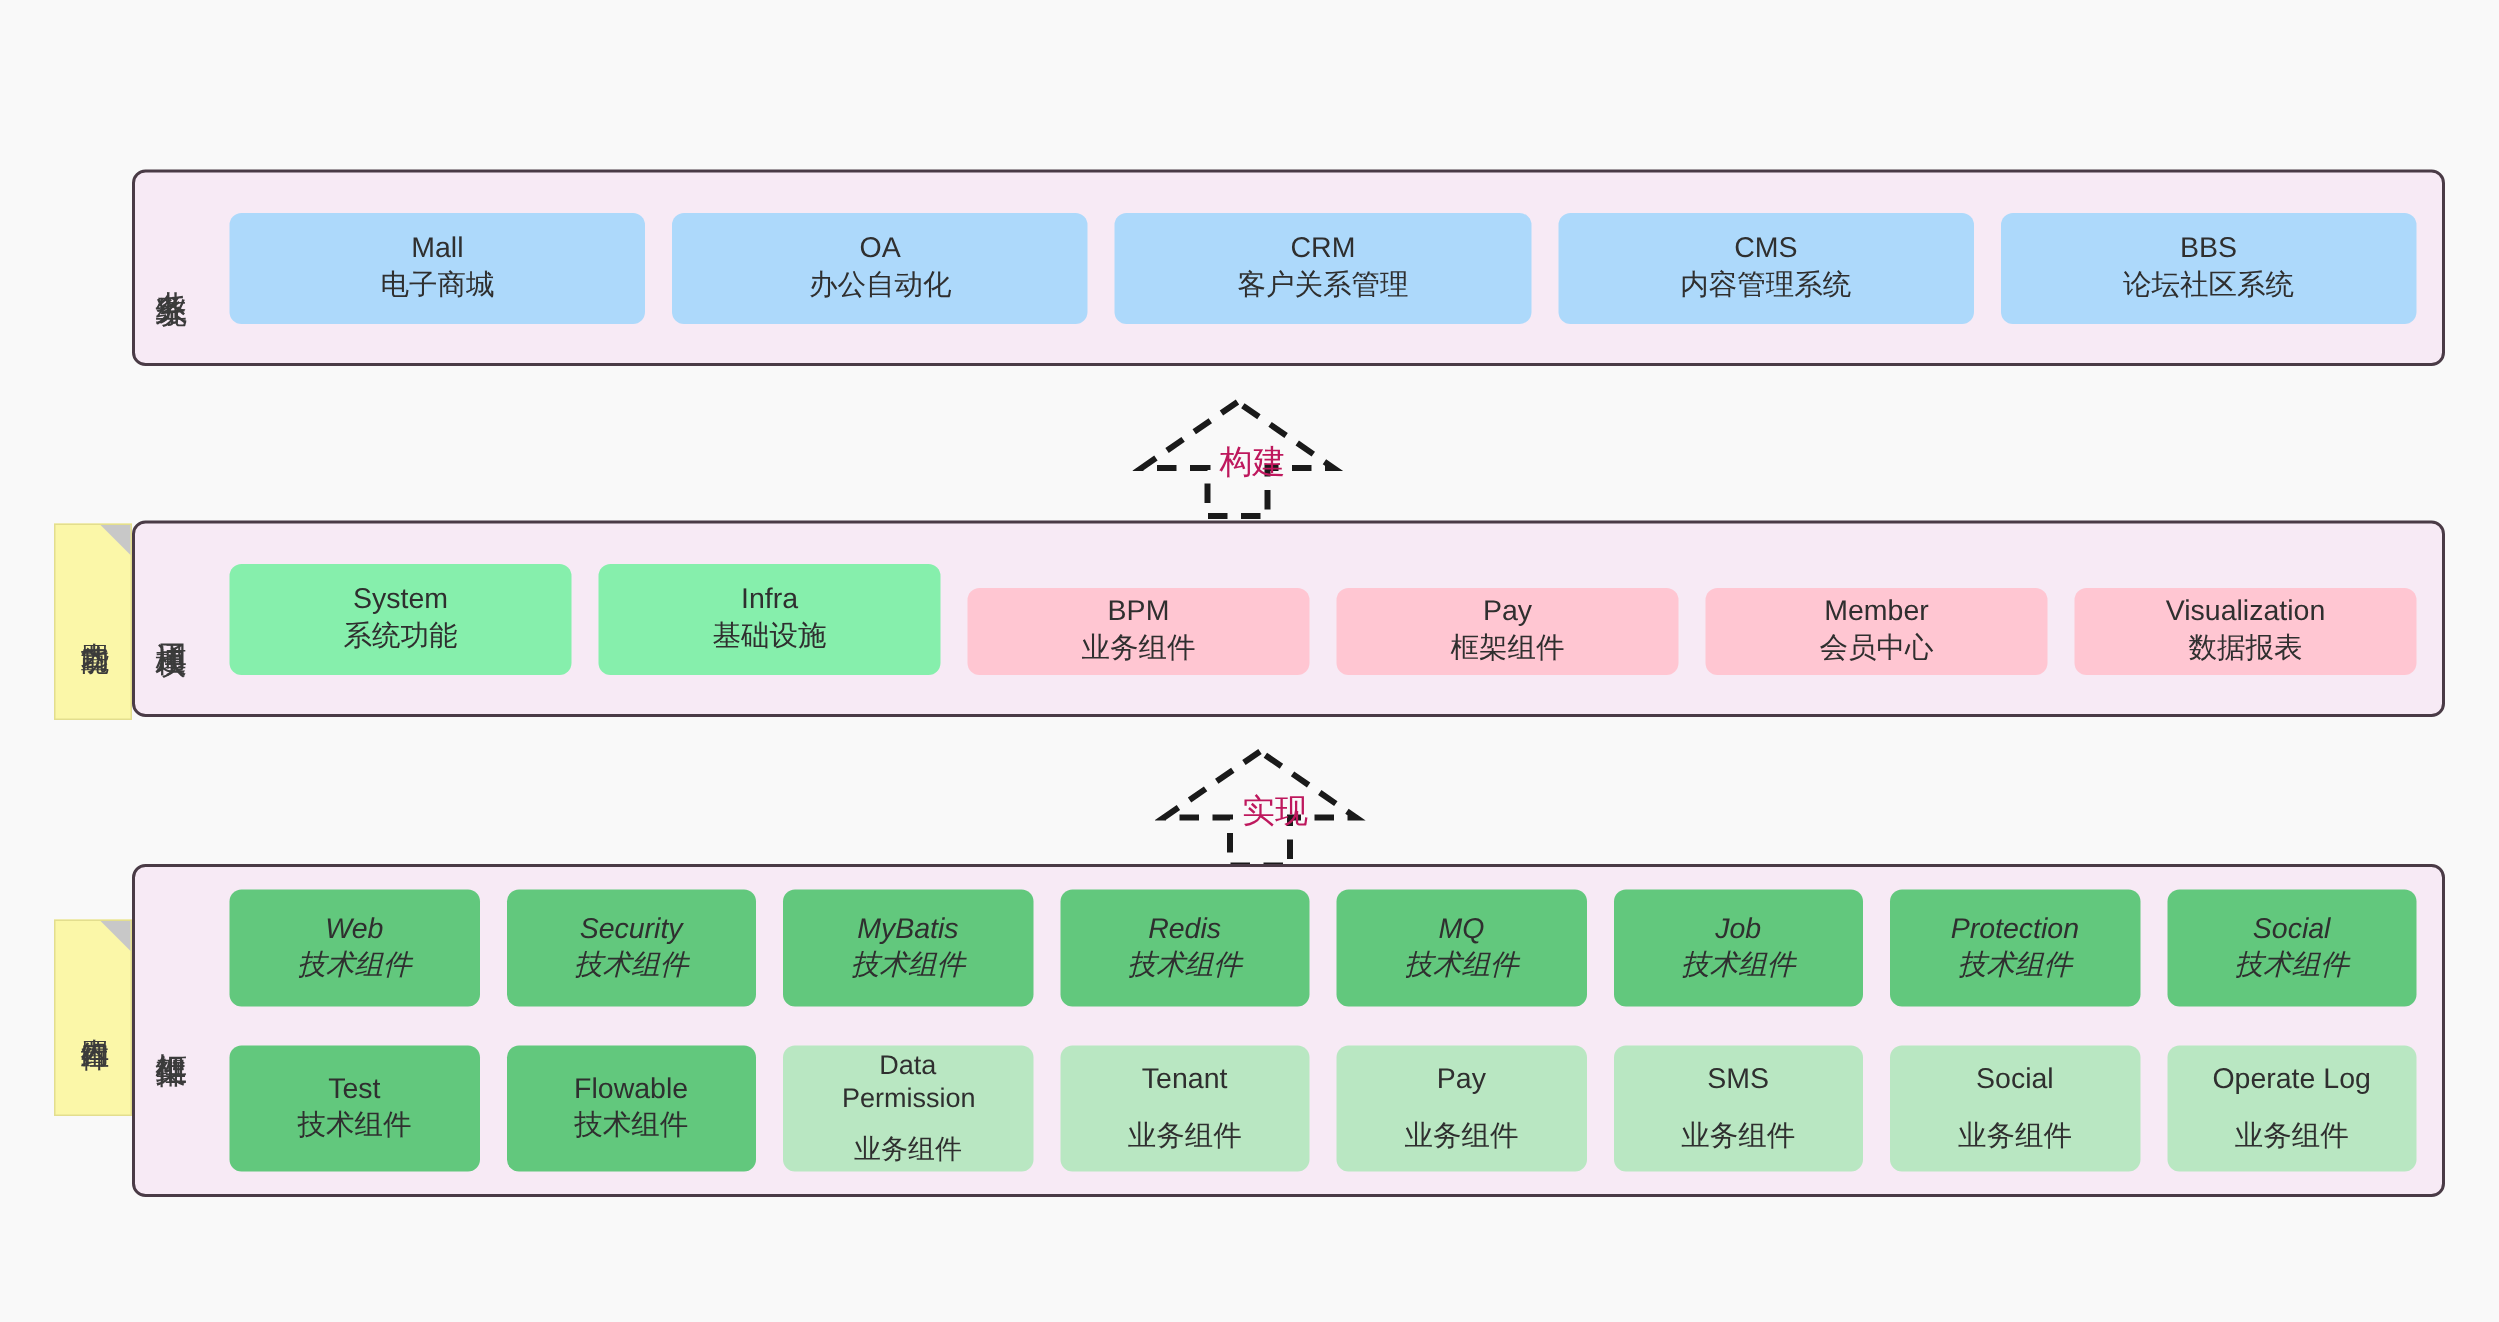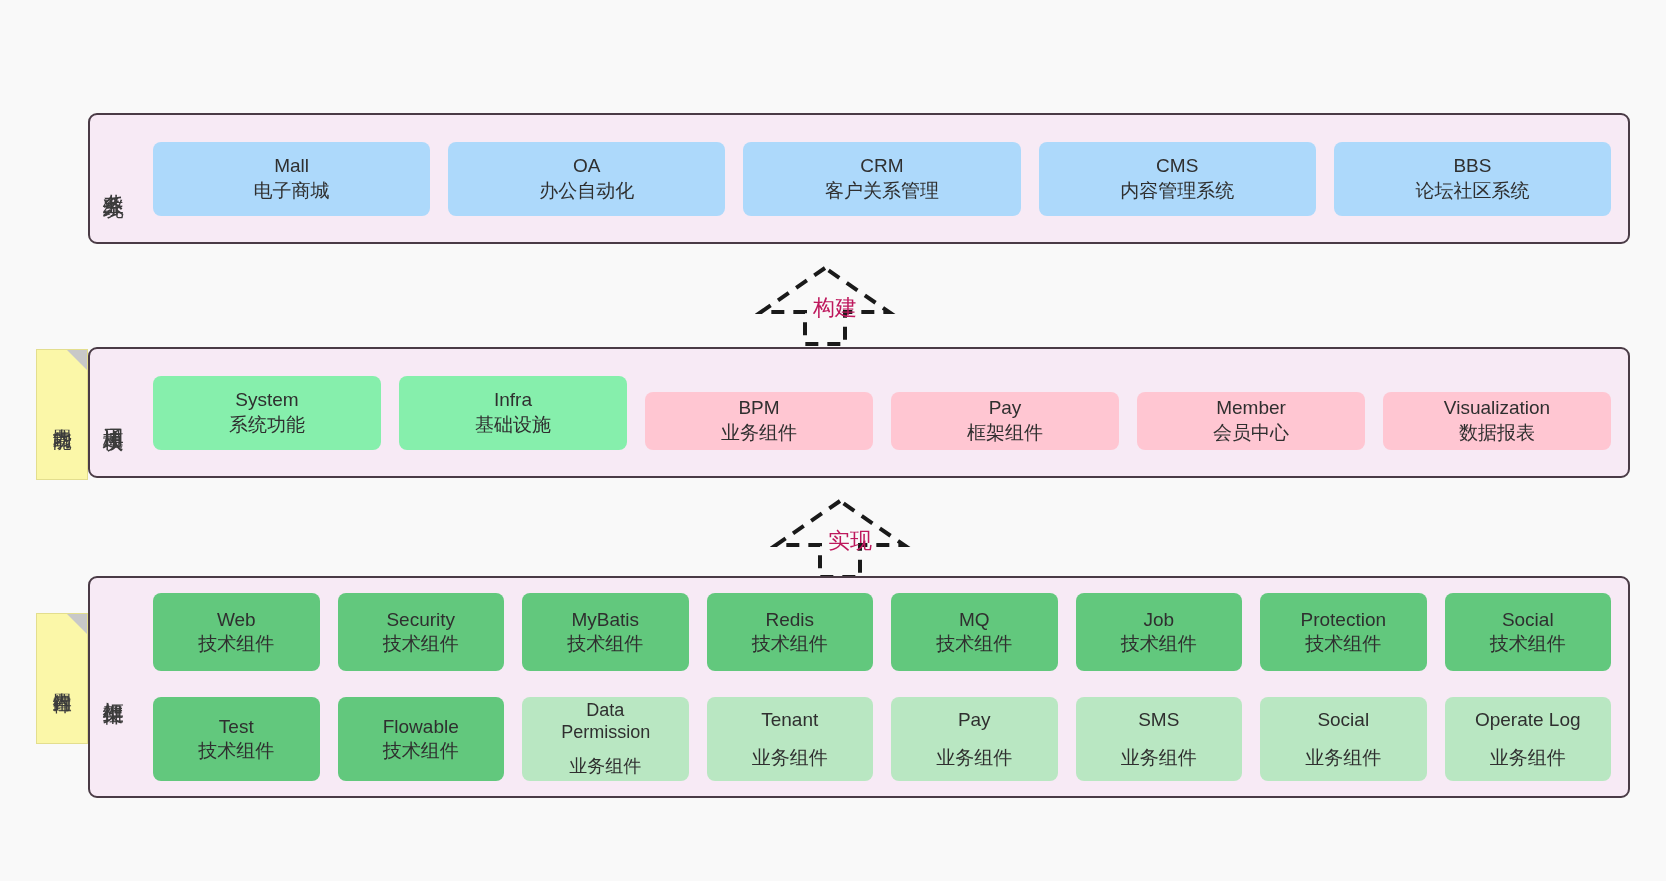--- a/index.html
+++ b/index.html
@@ -192,21 +192,21 @@
 
   <div class="note" style="left:36px;top:613px;height:131px;">
     <span class="fold"></span>
     <span>内置组件</span>
   </div>
 
   <div class="layer" id="layer-2" style="left:88px;top:576px;width:1542px;height:222px;">
     <div class="layer-title">框架组件</div>
     <div class="layer-body">
 
-      <div class="row" style="height:78px;margin-bottom:26px;">
+      <div class="row" style="height:78px;margin-bottom:26px;font-style:italic;">
         <div class="card c-green">
           <span class="ttl">Web</span>
           <span class="sub">技术组件</span>
         </div>
         <div class="card c-green">
           <span class="ttl">Security</span>
           <span class="sub">技术组件</span>
         </div>
         <div class="card c-green">
           <span class="ttl">MyBatis</span>

